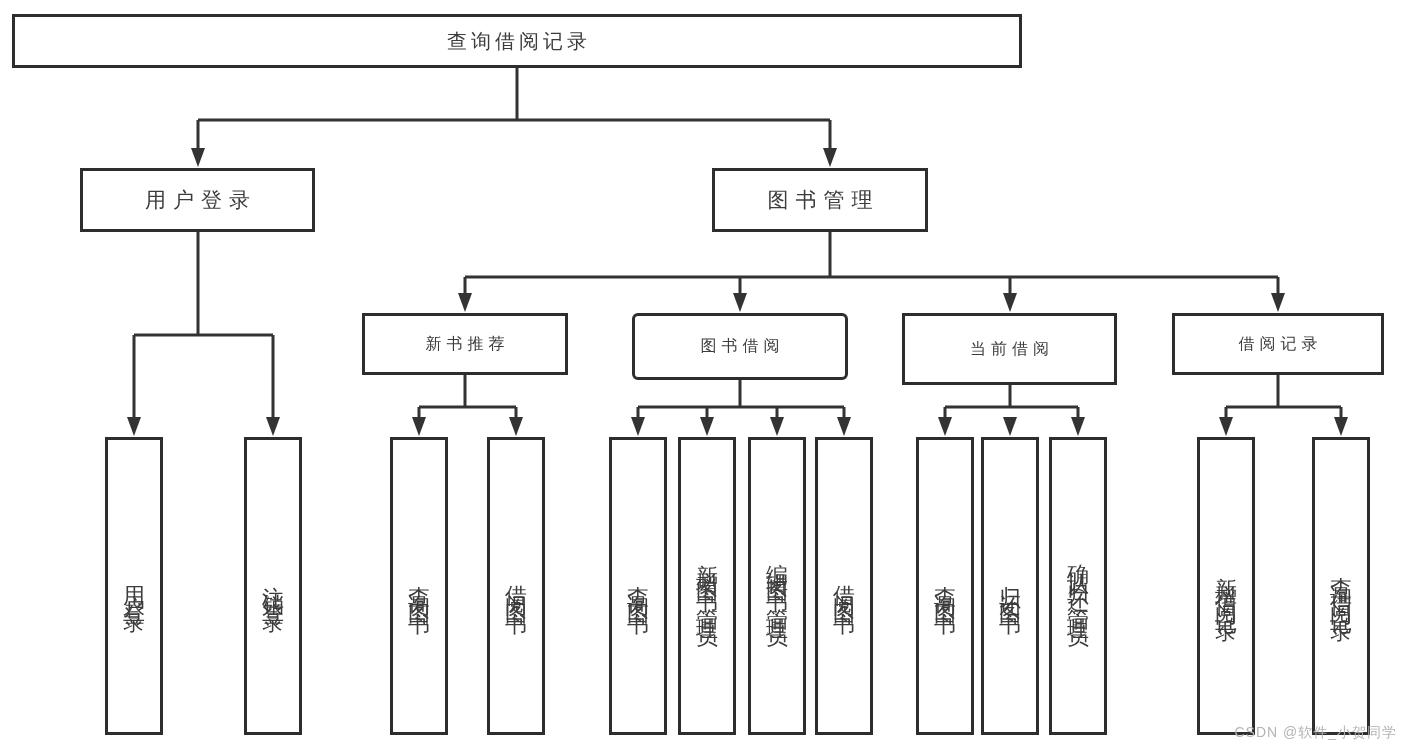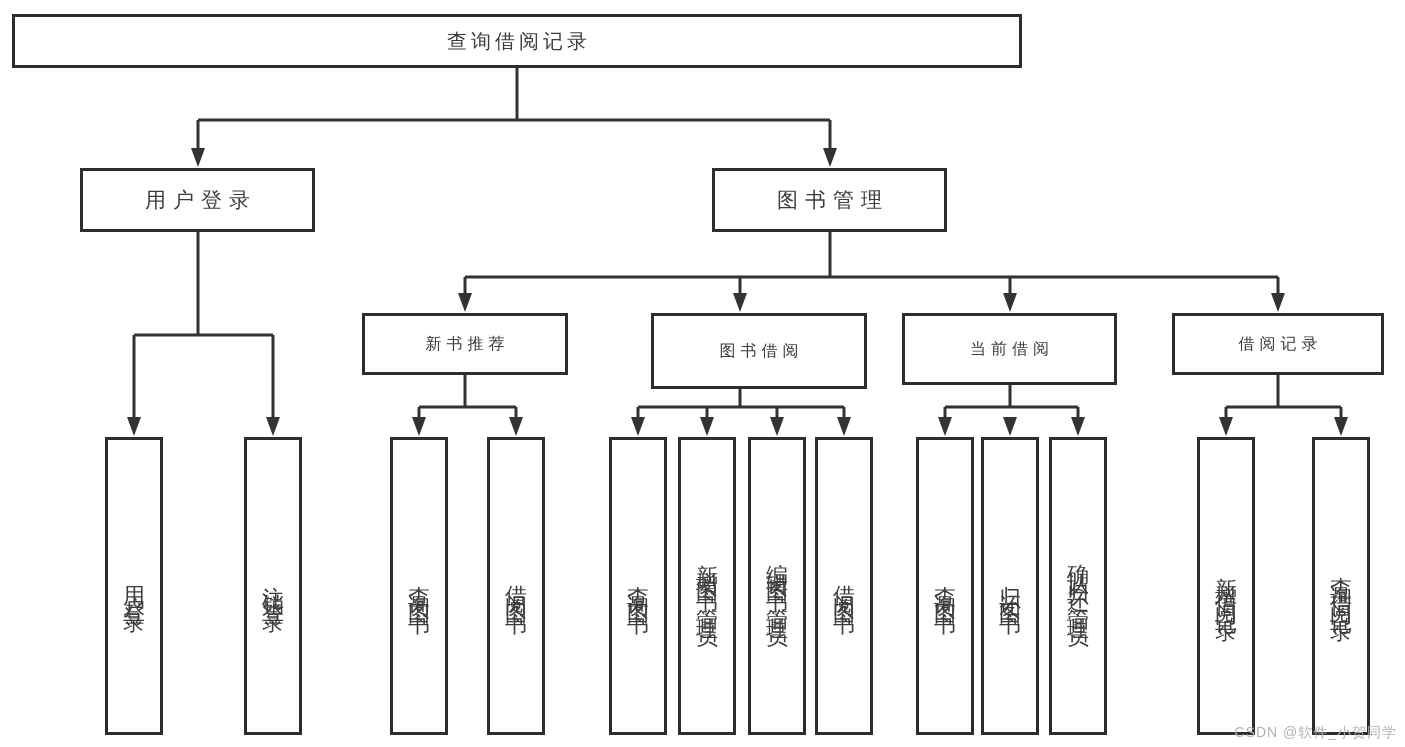--- a/index.html
+++ b/index.html
@@ -36,23 +36,23 @@
   .vtext{
     writing-mode:vertical-rl;
     font-size:22px;
     letter-spacing:9px;
     color:var(--text);
     white-space:nowrap;
   }
   
   .b-root       {left:12px;  top:14px;  width:1010px; height:54px;}
   .b-userlogin  {left:80px;  top:168px; width:235px;  height:64px;}
-  .b-bookmgmt   {left:712px; top:168px; width:235px;  height:64px;}
+  .b-bookmgmt   {left:712px; top:168px; width:216px;  height:64px;}
   .b-newbooks   {left:362px; top:313px; width:206px;  height:62px;}
-  .b-bookborrow {left:651px; top:313px; width:216px;  height:76px;}
+  .b-bookborrow {left:632px; top:313px; width:216px;  height:67px;border-radius:6px;}
   .b-curborrow  {left:902px; top:313px; width:215px;  height:72px;}
   .b-records    {left:1172px;top:313px; width:212px;  height:62px;}
   .leaf{width:58px;height:298px;top:437px;}
   .b-a1{left:105px;} .b-a2{left:244px;}
   .b-b1{left:390px;} .b-b2{left:487px;}
   .b-c1{left:609px;} .b-c2{left:678px;} .b-c3{left:748px;} .b-c4{left:815px;}
   .b-d1{left:916px;} .b-d2{left:981px;} .b-d3{left:1049px;}
   .b-e1{left:1197px;} .b-e2{left:1312px;}
   .watermark{
     position:absolute;

